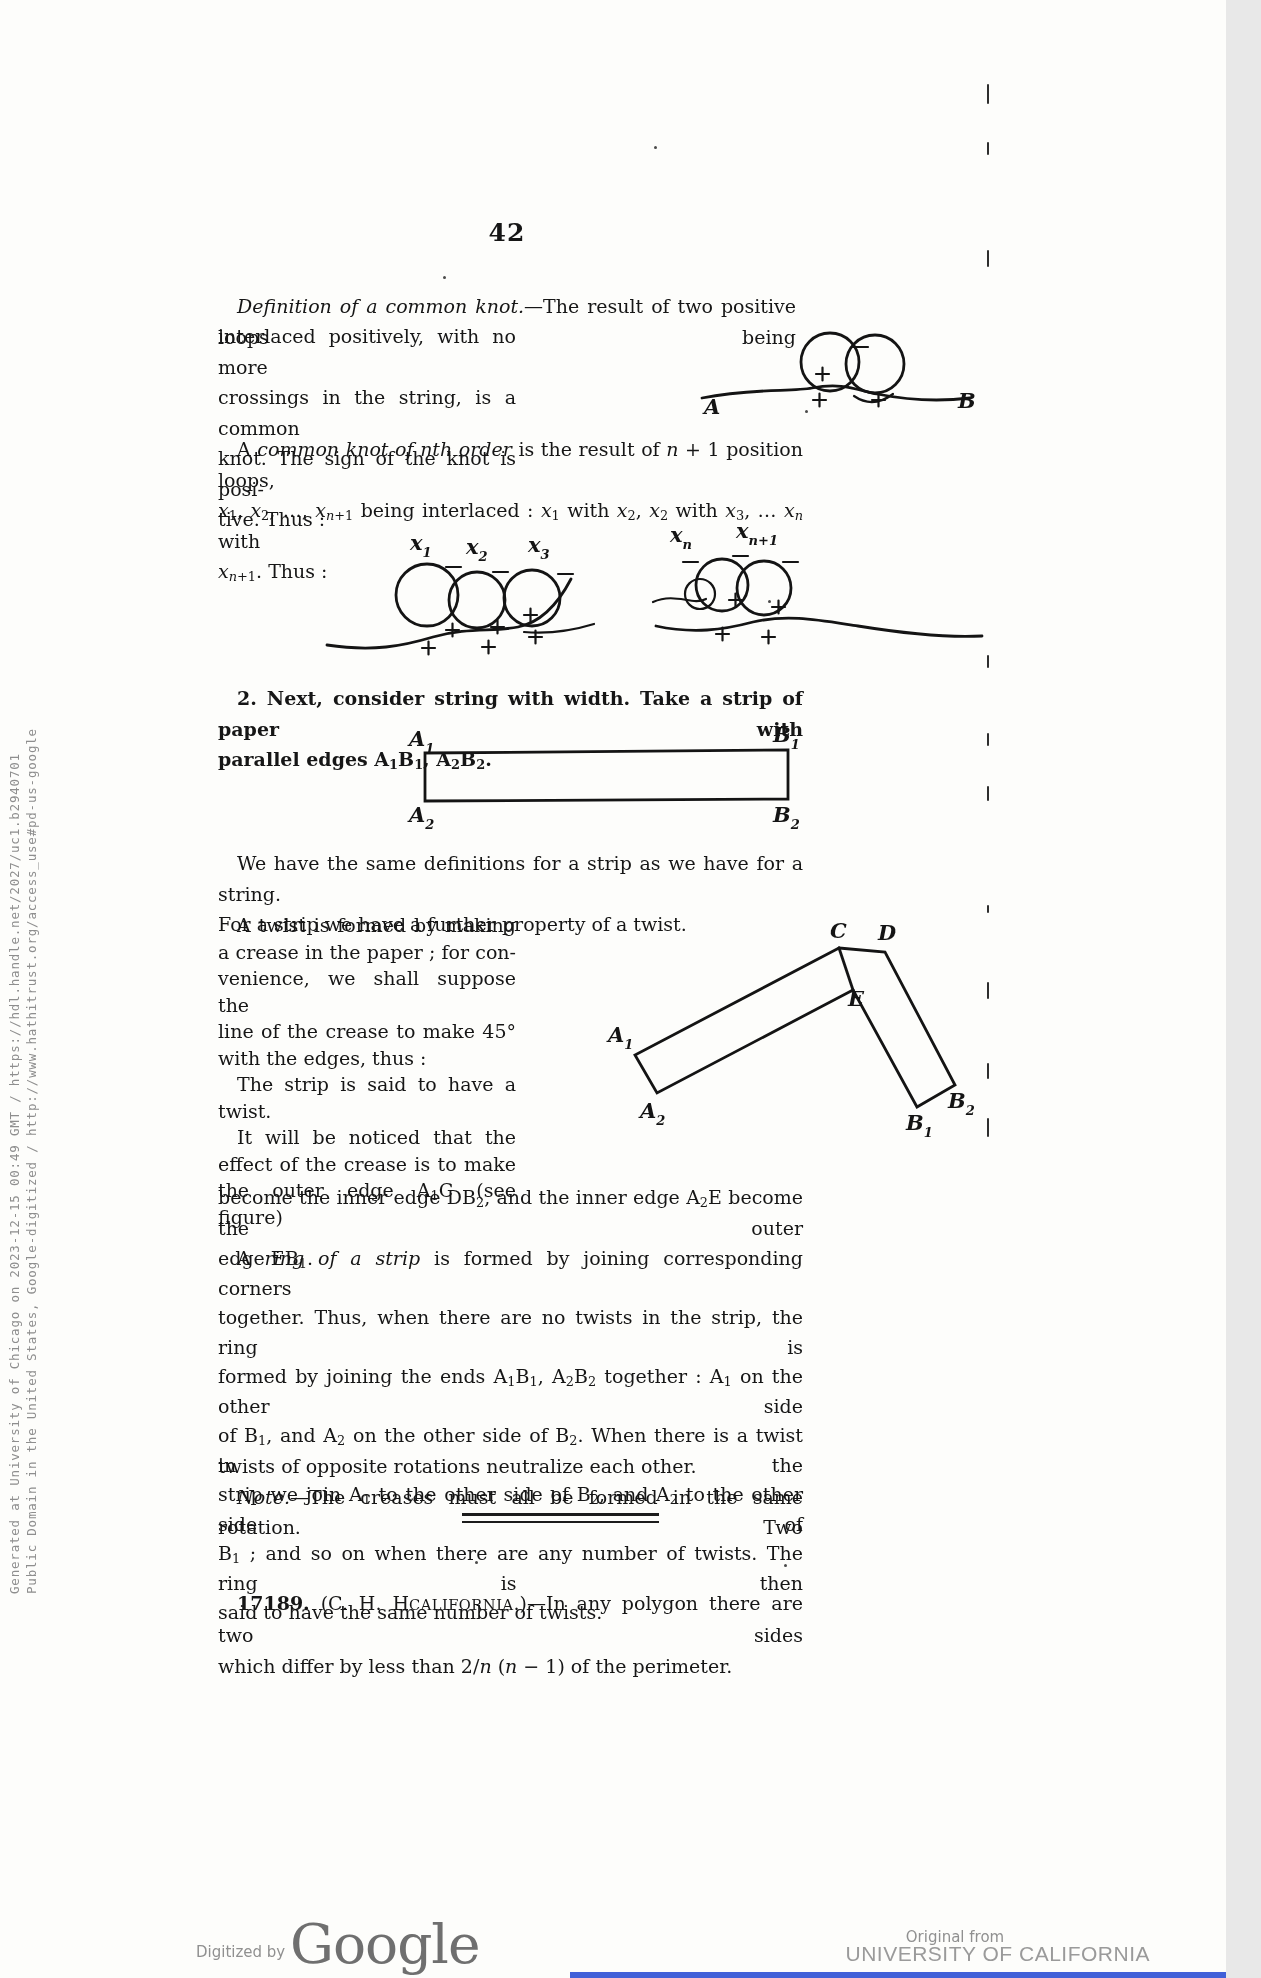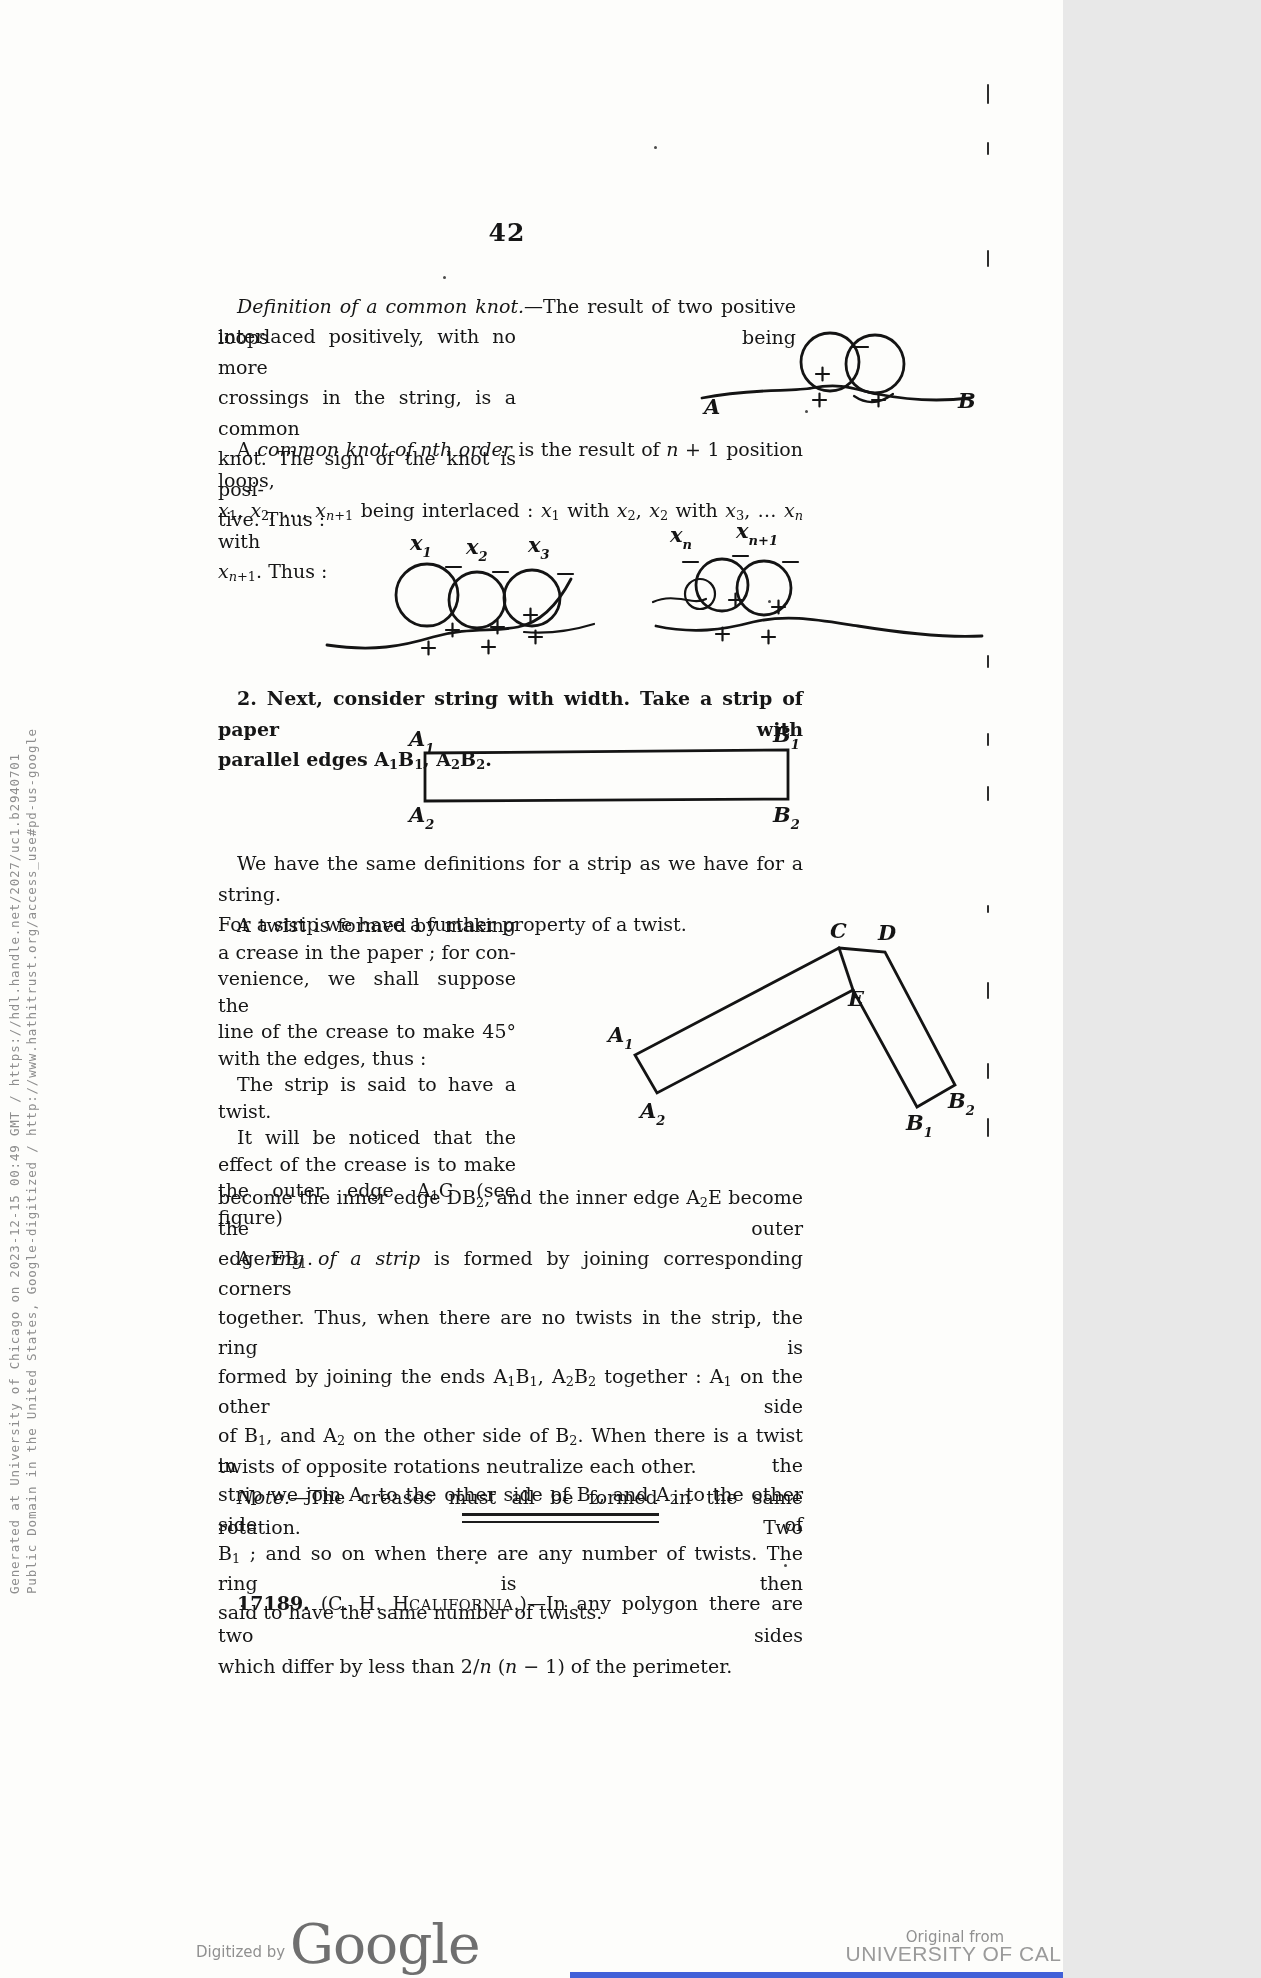--- a/index.html
+++ b/index.html
@@ -1,16 +1,16 @@
 <!DOCTYPE html>
 <html><head>
 <meta charset="utf-8">
 <style>
   html,body{margin:0;padding:0;background:#e8e8e8;}
-  #scan{position:relative;width:1063px;height:1978px;background:#fdfdfb;overflow:hidden;
+  #scan{position:relative;width:1226px;height:1978px;background:#fdfdfb;overflow:hidden;
         font-family:"DejaVu Serif","Liberation Serif",serif;color:#161616;}
   .abs{position:absolute;}
   
   .btext{font-size:19px;line-height:30.5px;}
   .pline{text-align:justify;text-align-last:justify;white-space:normal;}
   .pline.end{text-align:left;text-align-last:left;}
   sub{font-size:68%;line-height:0;position:relative;top:.22em;vertical-align:baseline;}
   .sc{font-size:77%;letter-spacing:.5px;}
   i{font-style:italic;}
   #page-number{font-size:25px;font-weight:bold;text-align:center;letter-spacing:1px;}

